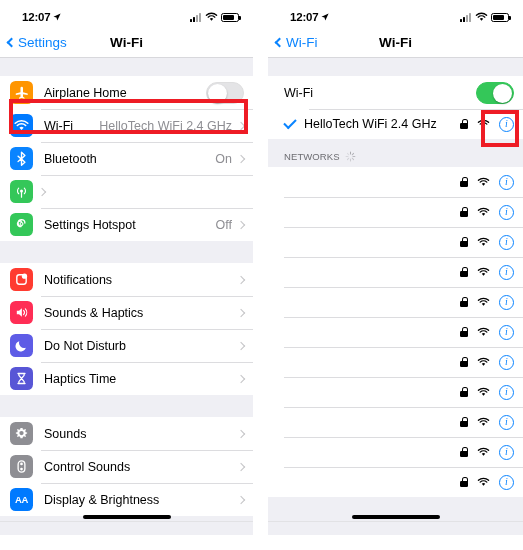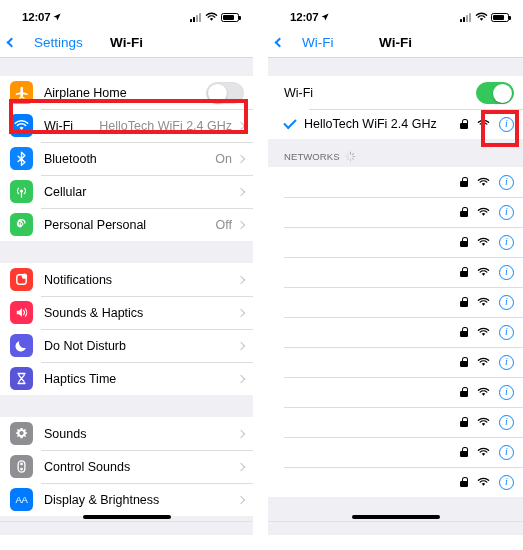--- a/index.html
+++ b/index.html
@@ -67,21 +67,21 @@
   
   .navbar {
     position: relative;
     height: 30px;
     display: flex;
     align-items: center;
     background: #ffffff;
     border-bottom: 0.5px solid #d8d8dc;
   }
   .nav-back {
-    display: flex; align-items: center; gap: 19px;
+    display: flex; align-items: center; gap: 3px;
     padding-left: 8px;
     color: #0a84ff;
     font-size: 13.5px;
     cursor: pointer;
   }
   .chev-l {
     width: 7px; height: 7px;
     border-left: 2px solid #0a84ff;
     border-bottom: 2px solid #0a84ff;
     transform: rotate(45deg);
@@ -253,21 +253,21 @@
     border: 4px solid #ee1c25;
     pointer-events: none;
     z-index: 40;
   }
   #redbox-wifi-row { left: 9px;  top: 99px;  width: 239px; height: 35px; }
   #redbox-info     { left: 481px; top: 110px; width: 38px;  height: 37px; }
 
   
   .g-plane, .g-bt, .g-cell, .g-hotspot, .g-bell, .g-snd,
   .g-moon, .g-hour, .g-gear, .g-cc, .g-acc, .g-wall { width: 15px; height: 15px; display: block; }
-  .aa { font-size: 9.5px; font-weight: normal; letter-spacing: -0.3px; }
+  .aa { font-size: 9.5px; font-weight: bold; letter-spacing: -0.3px; }
   .homegrid {
     width: 17px; height: 15px;
     display: grid;
     grid-template-columns: repeat(4, 1fr);
     grid-template-rows: repeat(3, 1fr);
     gap: 1px;
     padding: 1px;
   }
   .homegrid i { display: block; border-radius: 0.6px; }
 </style>
@@ -354,33 +354,32 @@
         </div>
 
         <div class="row">
           <span class="ico" style="background:#34C759">
             <svg class="g-cell" viewBox="0 0 16 16">
               <circle cx="8" cy="7.4" r="1.6" fill="#fff"></circle>
               <path d="M5 4.4 A4.2 4.2 0 0 0 5 10.4 M11 4.4 A4.2 4.2 0 0 1 11 10.4" stroke="#fff" stroke-width="1.2" fill="none" stroke-linecap="round"></path>
               <path d="M8 9 L8 14" stroke="#fff" stroke-width="1.3" stroke-linecap="round"></path>
             </svg>
           </span>
-          <span class="label">Cellular</span>
           <span class="value"></span>
           <span class="chev-r"></span>
         </div>
 
         <div class="row">
           <span class="ico" style="background:#34C759">
             <svg class="g-hotspot" viewBox="0 0 16 16">
               <path d="M11.6 6.4 A3.6 3.6 0 1 0 8 10 A3 3 0 1 1 8 4.6" stroke="#fff" stroke-width="1.45" fill="none" stroke-linecap="round"></path>
               <circle cx="8" cy="7.4" r="1.5" stroke="#fff" stroke-width="1.2" fill="none"></circle>
             </svg>
           </span>
-          <span class="label">Personal Personal</span>
+          <span class="label">Settings Hotspot</span>
           <span class="value">Off</span>
           <span class="chev-r"></span>
         </div>
       </div>
 
       <div class="gap tall"></div>
 
       <div class="group">
         <div class="row">
           <span class="ico" style="background:#FF3B30">

